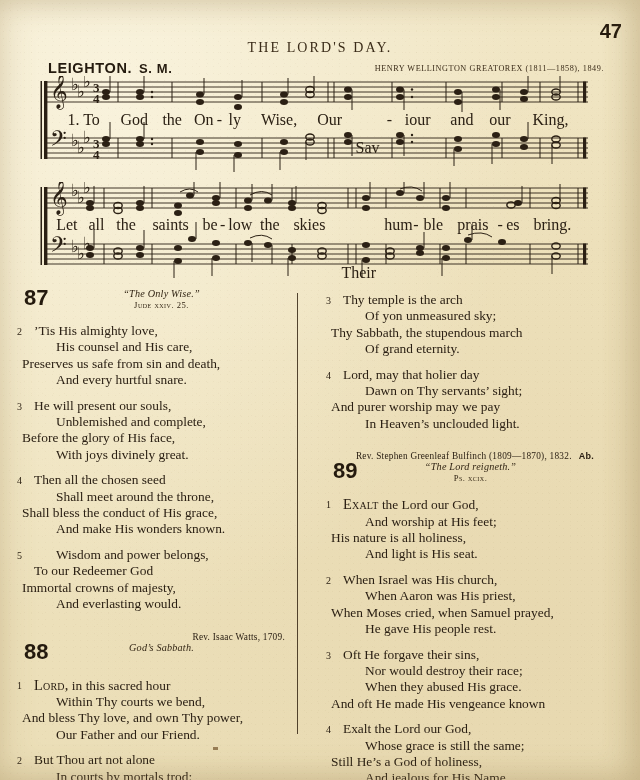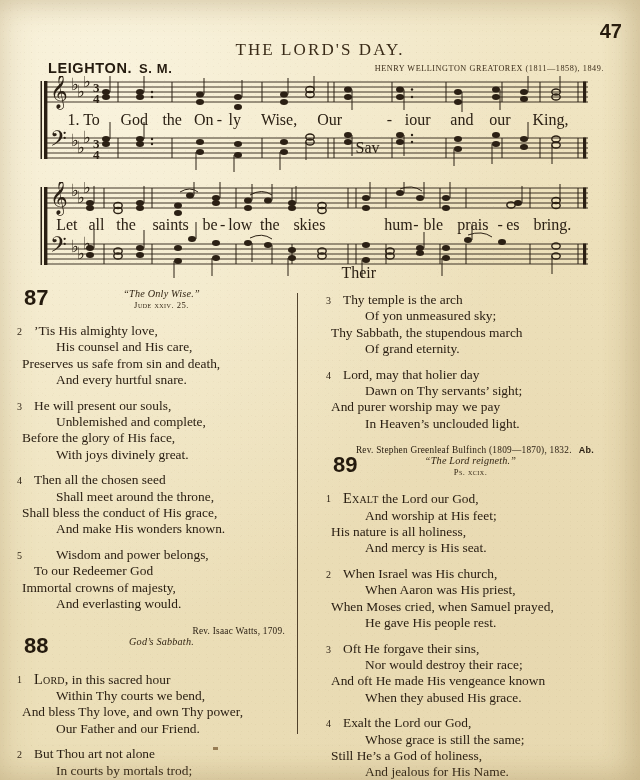--- a/index.html
+++ b/index.html
@@ -39,21 +39,21 @@
     inset: 0;
     pointer-events: none;
     box-shadow: inset 0 0 34px rgba(150,122,74,.30), inset -14px 0 26px rgba(150,122,74,.16);
   }
 
   
   .runhead {
     position: absolute;
     top: 40px; left: 0; right: 0;
     text-align: center;
-    font-size: 17px;
+    font-size: 14px;
     letter-spacing: 2.1px;
     font-variant: small-caps;
     text-transform: uppercase;
     color: #3a2b18;
   }
   .folio {
     position: absolute;
     top: 20px;
     right: 18px;
     font-family: "Liberation Sans", sans-serif;
@@ -174,21 +174,21 @@
   }
   .ln { white-space: nowrap; }
   .ind { padding-left: 22px; }
   .out { padding-left: 0px; margin-left: -12px; }
   .smallcaps { font-variant: small-caps; font-size: 14.4px; letter-spacing: .2px; }
 
   .attrib {
     text-align: right;
     font-size: 9.3px;
     letter-spacing: .25px;
-    margin-top: 13px;
+    margin-top: 19px;
     padding-right: 4px;
     color: #2b2014;
   }
   .attrib .key {
     font-family: "Liberation Sans", sans-serif;
     font-weight: bold;
     font-size: 9px;
     margin-left: 7px;
   }
 
@@ -686,35 +686,35 @@
             <div class="hymn-titles">
               <div class="hymn-title">“The Lord reigneth.”</div>
               <div class="hymn-ref">Ps. xcix.</div>
             </div>
           </div>
           <div class="stanza">
             <span class="st-num">1</span>
             <div class="ln"><span class="smallcaps">Exalt</span> the Lord our God,</div>
             <div class="ln ind">And worship at His feet;</div>
             <div class="ln out">His nature is all holiness,</div>
-            <div class="ln ind">And mercy is His seat.</div>
+            <div class="ln ind">And light is His seat.</div>
           </div>
           <div class="stanza">
             <span class="st-num">2</span>
             <div class="ln">When Israel was His church,</div>
             <div class="ln ind">When Aaron was His priest,</div>
             <div class="ln out">When Moses cried, when Samuel prayed,</div>
             <div class="ln ind">He gave His people rest.</div>
           </div>
           <div class="stanza">
             <span class="st-num">3</span>
             <div class="ln">Oft He forgave their sins,</div>
             <div class="ln ind">Nor would destroy their race;</div>
+            <div class="ln ind">When they abused His grace.</div>
             <div class="ln out">And oft He made His vengeance known</div>
-            <div class="ln ind">When they abused His grace.</div>
           </div>
           <div class="stanza">
             <span class="st-num">4</span>
             <div class="ln">Exalt the Lord our God,</div>
             <div class="ln ind">Whose grace is still the same;</div>
             <div class="ln out">Still He’s a God of holiness,</div>
             <div class="ln ind">And jealous for His Name.</div>
           </div>
           <div class="attrib">Rev. Isaac Watts, 1719</div>
         </div>

